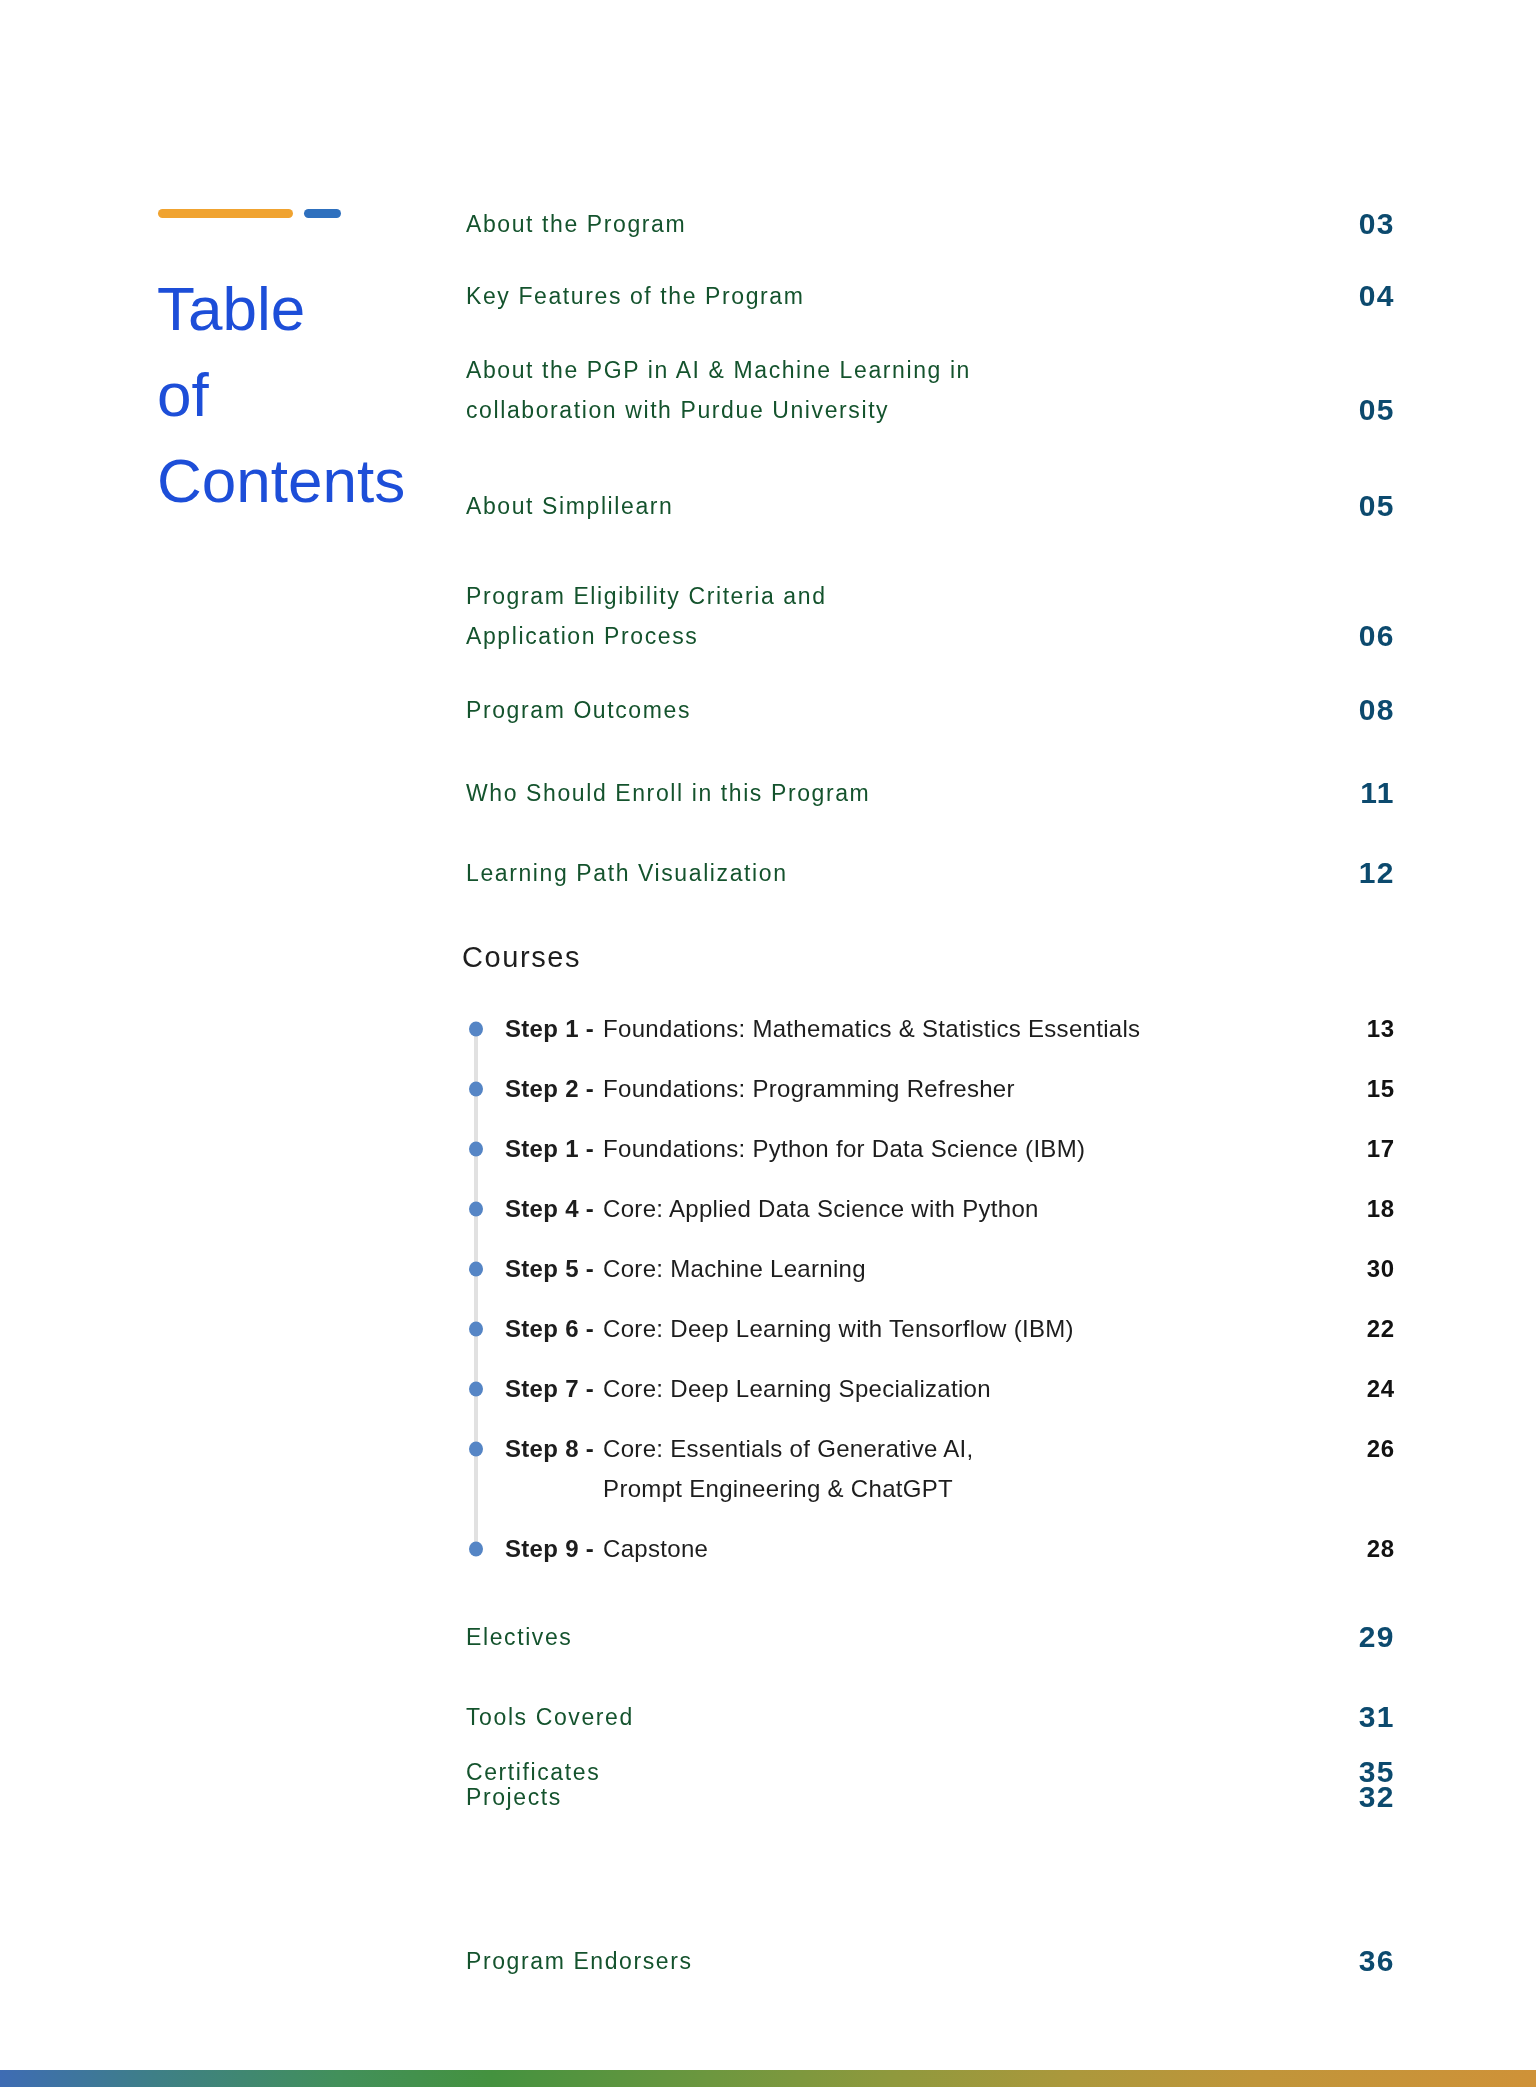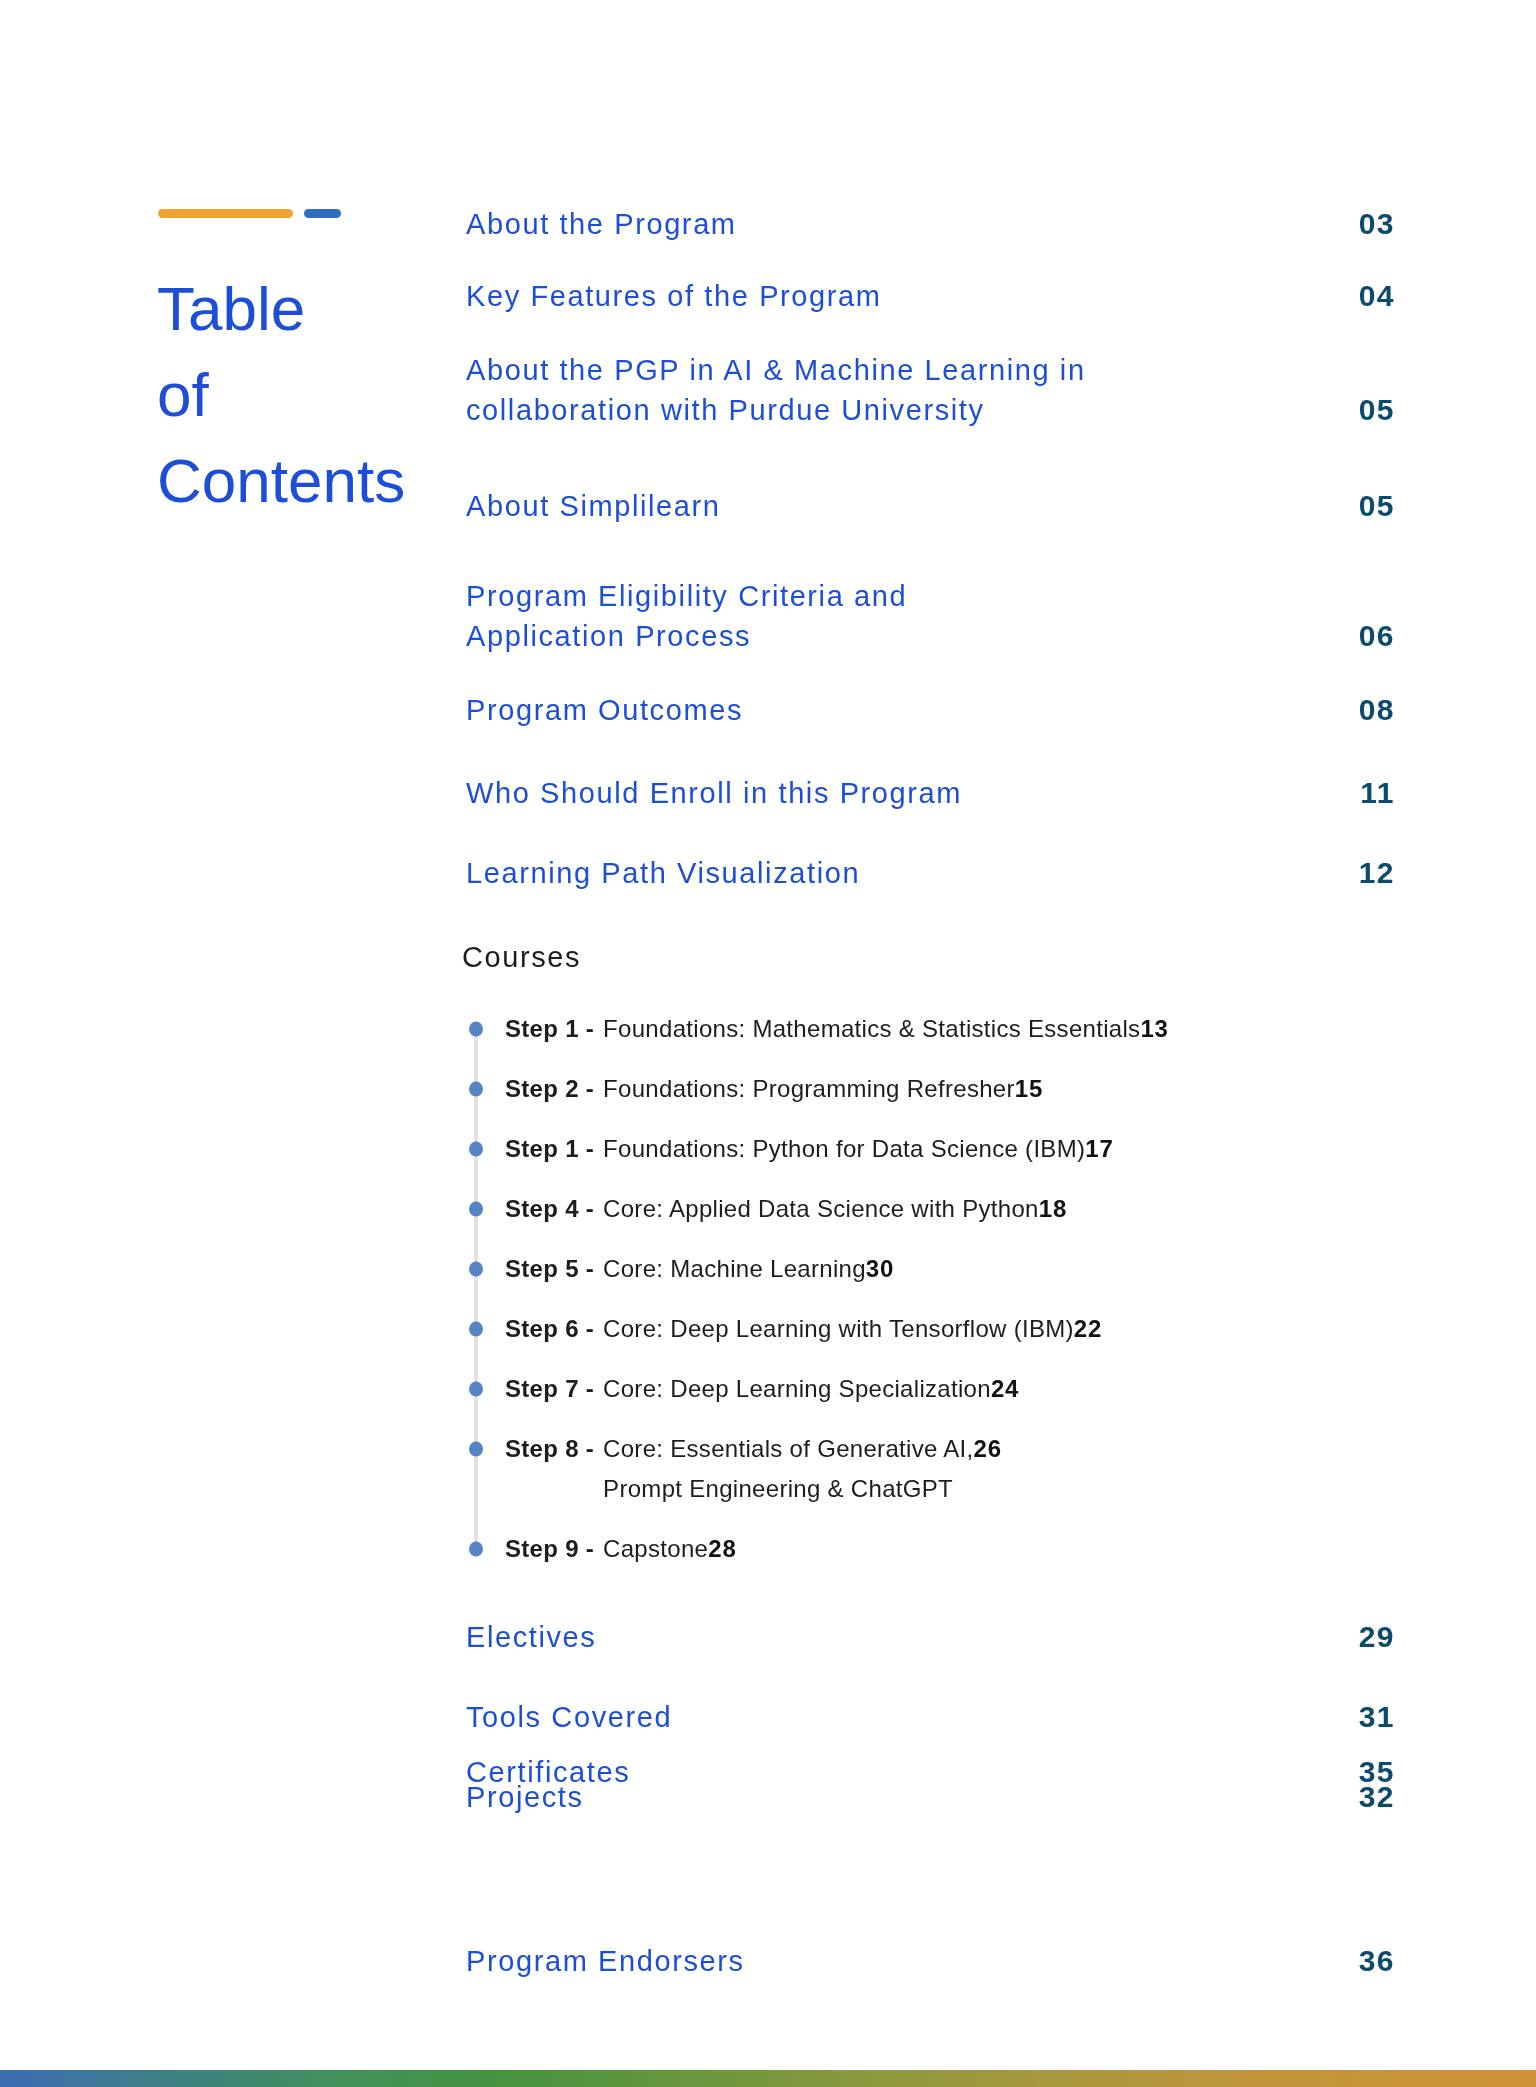--- a/index.html
+++ b/index.html
@@ -11,31 +11,31 @@
   .dash{height:9px;border-radius:5px;}
   .dash.orange{width:135px;background:#F0A330;}
   .dash.blue{width:37px;background:#2E70BE;}
   .title{position:absolute;left:157px;top:266px;font-size:62px;line-height:86px;
          font-weight:300;color:#1d4ed8;letter-spacing:0;}
 
   
   .row{position:absolute;left:466px;width:929px;height:40px;display:flex;
        justify-content:space-between;align-items:center;}
   .row.two{height:80px;align-items:flex-end;}
-  .label{font-size:29px;font-weight:300;letter-spacing:1.6px;line-height:40px;color:#1d4ed8;}
+  .label{font-size:23px;font-weight:300;letter-spacing:1.6px;line-height:40px;color:#14532d;}
   .num{font-size:30px;font-weight:600;letter-spacing:1.5px;line-height:40px;color:#0c4a6e;}
 
   .courses-head{position:absolute;left:462px;top:937px;font-size:29px;font-weight:300;
                 letter-spacing:1.6px;line-height:40px;color:#1e1e1e;}
 
   
   .step-line{position:absolute;left:474px;top:1029px;width:4px;height:520px;
              background:#E1E1E1;border-radius:2px;z-index:0;}
   .srow{position:absolute;left:466px;width:929px;height:40px;display:flex;
-        justify-content:flex-start;align-items:center;padding-left:39px;
+        justify-content:space-between;align-items:center;padding-left:39px;
         box-sizing:border-box;z-index:1;}
   .srow.two{height:80px;align-items:flex-start;}
   .dot{position:absolute;left:3px;top:50%;transform:translateY(-50%);
        width:14px;height:15px;border-radius:50%;background:#5585C5;}
   .srow.two .dot{top:20px;}
   .slabel{display:flex;font-size:24px;line-height:40px;color:#1d1d1d;}
   .sprefix{font-weight:700;margin-right:9px;letter-spacing:0.3px;white-space:nowrap;}
   .sdesc{font-weight:400;letter-spacing:0.3px;}
   .snum{font-size:24px;font-weight:700;letter-spacing:0.8px;line-height:40px;color:#121212;}
 

